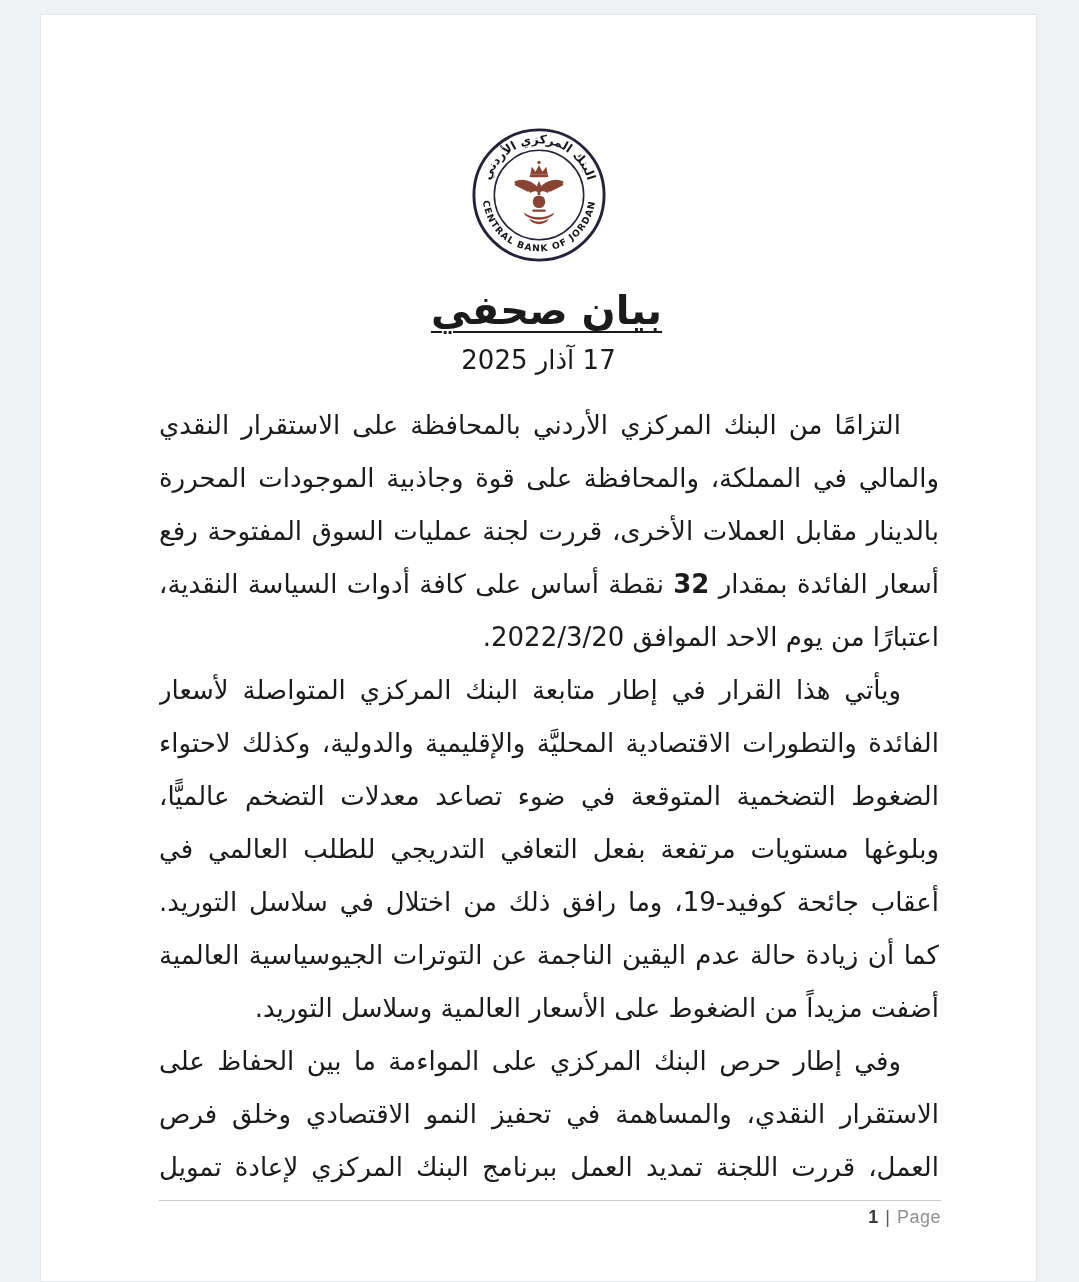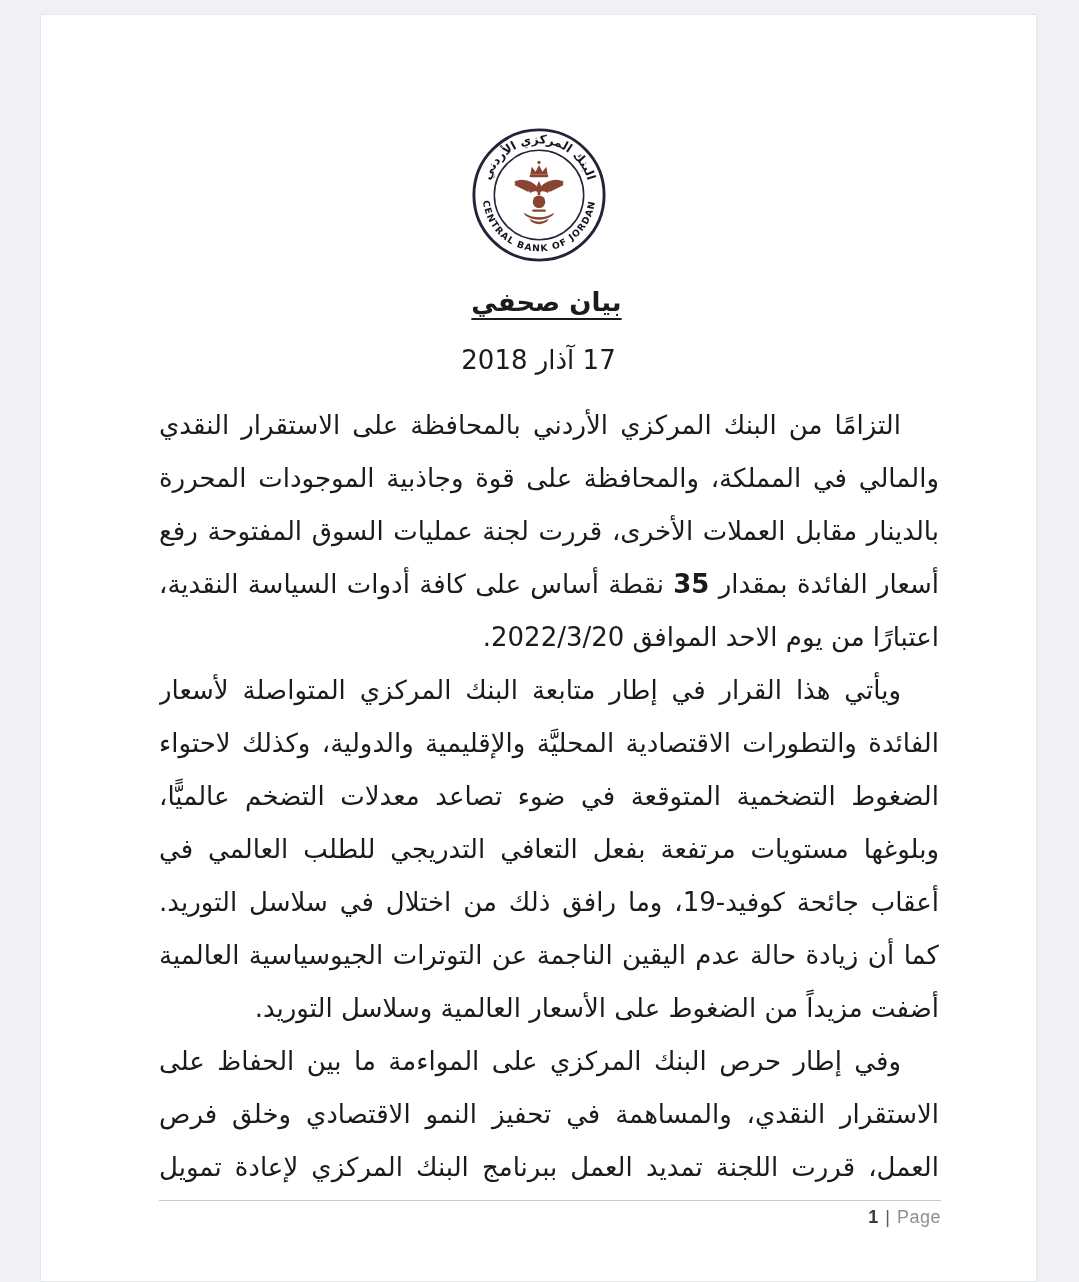--- a/index.html
+++ b/index.html
@@ -17,21 +17,21 @@
     border:1px solid #e4e7ea;
   }
   .logo-wrap {
     position:absolute; top:112px; left:50%;
     transform:translateX(-50%);
     width:136px; height:136px;
   }
   .title {
     position:absolute; top:272px; left:0; width:100%;
     text-align:center;
-    font-size:26px; font-weight:bold; color:#1b1b1b;
+    font-size:40px; font-weight:bold; color:#1b1b1b;
     text-decoration:underline;
     text-underline-offset:7px;
     text-decoration-thickness:2px;
     direction:rtl;
     padding-left:16px;
   }
   .date {
     position:absolute; top:330px; left:0; width:100%;
     text-align:center;
     font-size:26px; color:#1b1b1b;
@@ -89,24 +89,24 @@
         <circle cx="70" cy="77" r="6.5"></circle>
         <rect x="63" y="85" width="14" height="2.2" rx="1"></rect>
         <path d="M54 88 Q 70 98 86 88 L 84 91 Q 70 100 56 91 Z"></path>
         <path d="M60 94.5 Q 70 100.5 80 94.5 L 78 97.5 Q 70 102.5 62 97.5 Z"></path>
       </g>
     </svg>
   </div>
 
   <div class="title">بيان صحفي</div>
 
-  <div class="date">17 آذار 2018</div>
+  <div class="date">17 آذار 2025</div>
 
   <div class="body-text">
-      <p class="para"><span>التزامًا من البنك المركزي الأردني بالمحافظة على الاستقرار النقدي والمالي في المملكة، والمحافظة على قوة وجاذبية الموجودات المحررة بالدينار مقابل العملات الأخرى، قررت لجنة عمليات السوق المفتوحة رفع أسعار الفائدة بمقدار </span><span class="bold">35</span><span> نقطة أساس على كافة أدوات السياسة النقدية، اعتبارًا من يوم الاحد الموافق 2022/3/20.</span></p>
+      <p class="para"><span>التزامًا من البنك المركزي الأردني بالمحافظة على الاستقرار النقدي والمالي في المملكة، والمحافظة على قوة وجاذبية الموجودات المحررة بالدينار مقابل العملات الأخرى، قررت لجنة عمليات السوق المفتوحة رفع أسعار الفائدة بمقدار </span><span class="bold">32</span><span> نقطة أساس على كافة أدوات السياسة النقدية، اعتبارًا من يوم الاحد الموافق 2022/3/20.</span></p>
       <p class="para"><span>ويأتي هذا القرار في إطار متابعة البنك المركزي المتواصلة لأسعار الفائدة والتطورات الاقتصادية المحليَّة والإقليمية والدولية، وكذلك لاحتواء الضغوط التضخمية المتوقعة في ضوء تصاعد معدلات التضخم عالميًّا، وبلوغها مستويات مرتفعة بفعل التعافي التدريجي للطلب العالمي في أعقاب جائحة كوفيد-19، وما رافق ذلك من اختلال في سلاسل التوريد. كما أن زيادة حالة عدم اليقين الناجمة عن التوترات الجيوسياسية العالمية أضفت مزيداً من الضغوط على الأسعار العالمية وسلاسل التوريد.</span></p>
       <p class="para"><span>وفي إطار حرص البنك المركزي على المواءمة ما بين الحفاظ على الاستقرار النقدي، والمساهمة في تحفيز النمو الاقتصادي وخلق فرص العمل، قررت اللجنة تمديد العمل ببرنامج البنك المركزي لإعادة تمويل القطاعات الاقتصادية الحيوية،</span></p>
     </div>
 
   <div class="footer">
     <span class="pgnum">1</span><span class="pgsep">|</span><span class="pglabel">Page</span>
   </div>
 
 </div>
 

